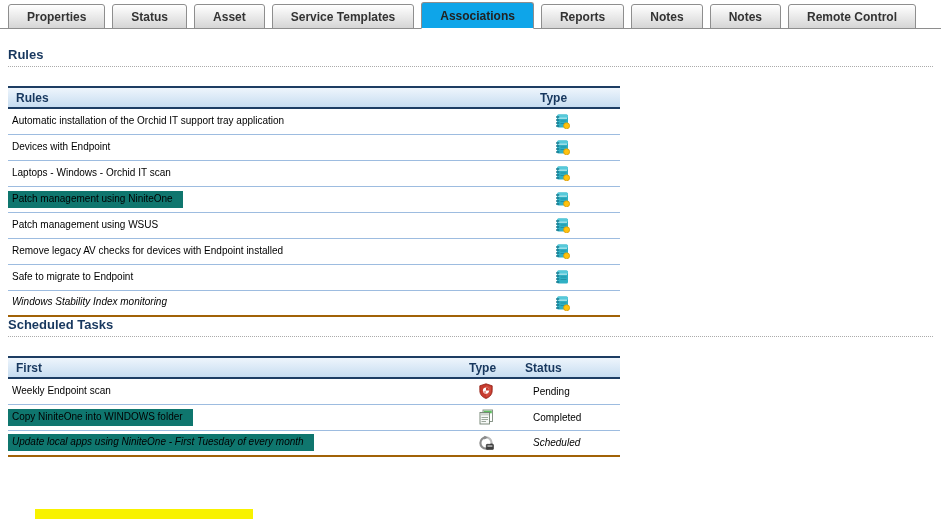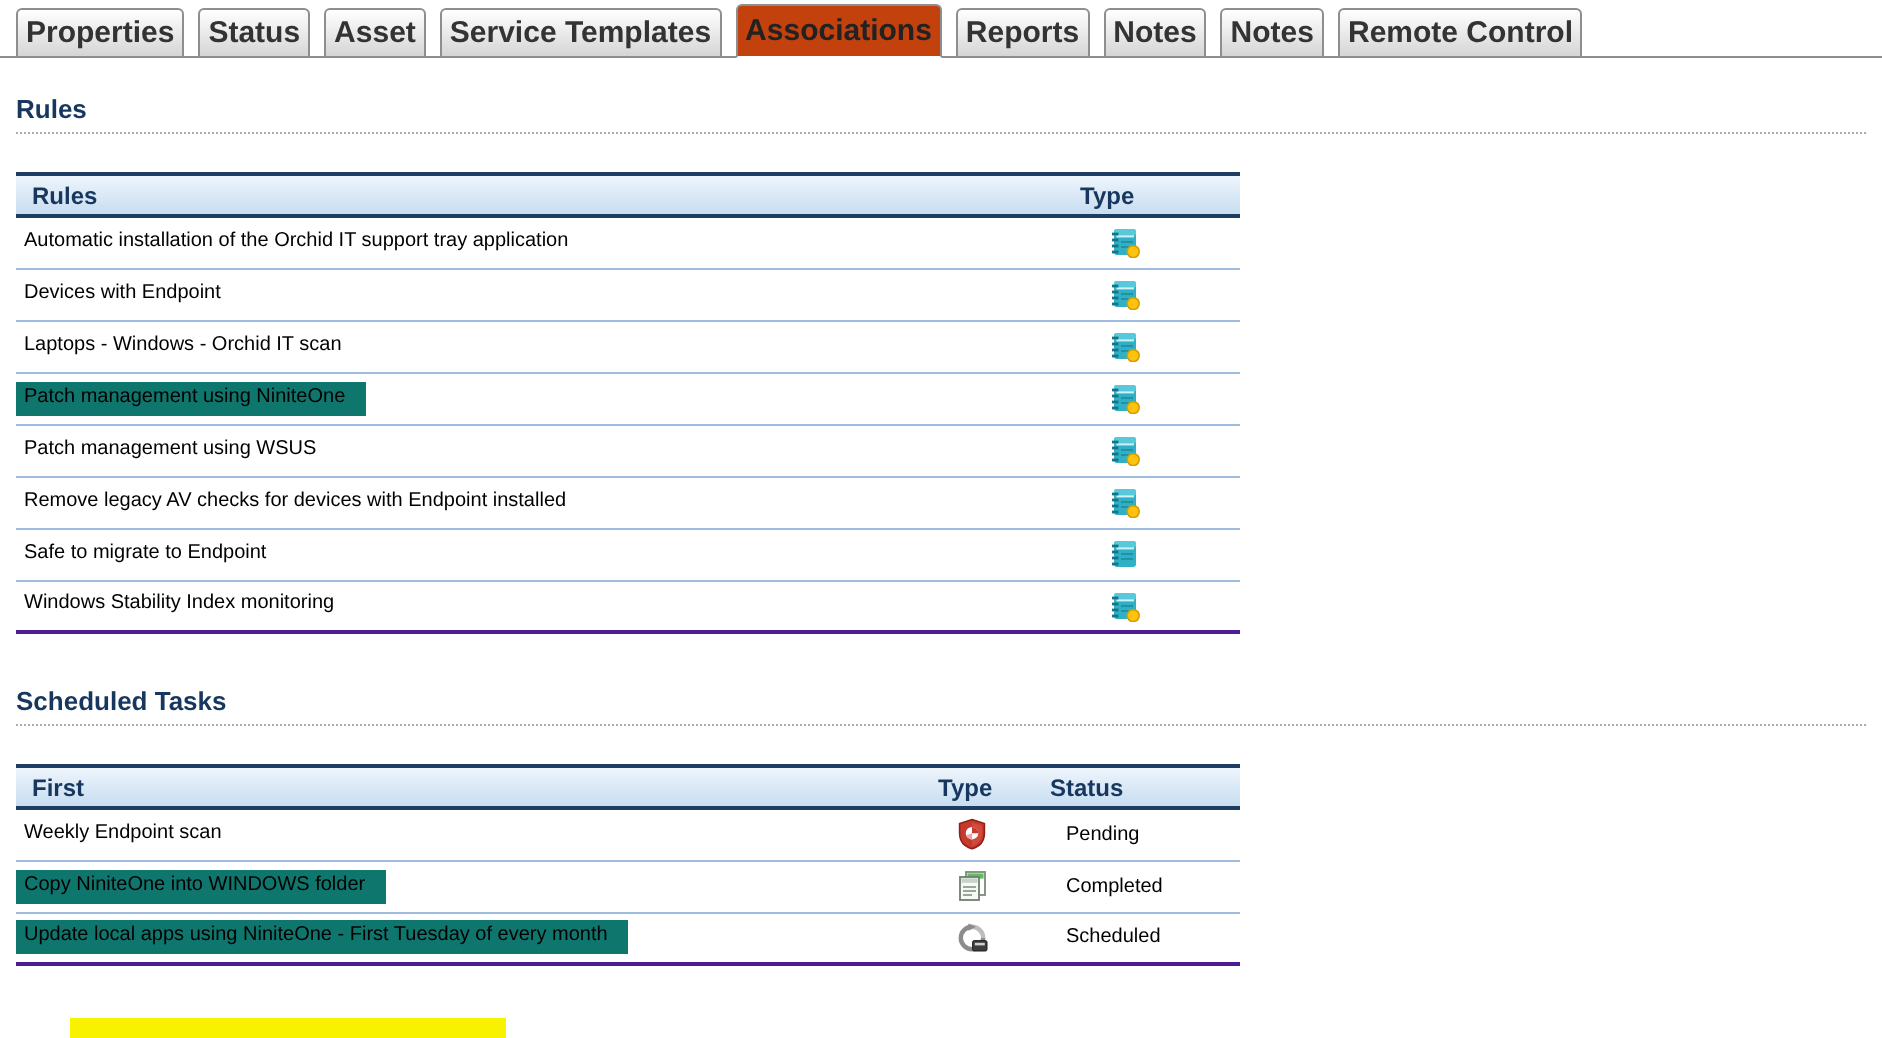--- a/index.html
+++ b/index.html
@@ -23,32 +23,32 @@
   }
   .tabbar::after {
     content: "";
     position: absolute; left: 0; right: 0; bottom: 0;
     height: 1px; background: #8e8e8e; z-index: 0;
   }
   .tab {
     position: relative; z-index: 1;
     height: 25px;
     display: flex; align-items: center; justify-content: center;
-    padding: 0 4px;
-    font-size: 15px; font-weight: bold; color: #333;
+    padding: 0 18px;
+    font-size: 12px; font-weight: bold; color: #333;
     background: linear-gradient(#ffffff, #d5d5d5);
     border: 1px solid #8e8e8e;
     border-radius: 3px 3px 0 0;
     white-space: nowrap;
     cursor: default;
   }
   .tab.active {
     z-index: 2;
     height: 27px;
-    background: #c2410c;
+    background: #0ea5e9;
     border-bottom: 1px solid #ffffff;
     color: #222;
   }
 
   
   .content { padding: 18px 8px 0 8px; }
 
   .section-heading {
     font-size: 13px; font-weight: bold; color: #17375e;
     margin: 0 0 4px 0;
@@ -75,21 +75,21 @@
     padding: 0 0 0 8px;
   }
   table.grid td {
     height: 26px;
     border-bottom: 1px solid #9dbce0;
     font-size: 10px; color: #000;
     padding: 0;
     vertical-align: middle;
     white-space: nowrap;
   }
-  table.grid tr:last-child td { border-bottom: 2px solid #4c1d95; }
+  table.grid tr:last-child td { border-bottom: 2px solid #a16207; font-style: italic; }
 
   .rules-table col.c1 { width: 520px; }
   .rules-table col.c2 { width: 92px; }
   .rules-table th.th-type { padding-left: 12px; }
   .rules-table td.td-type { padding-left: 26px; }
 
   .tasks-table col.c1 { width: 454px; }
   .tasks-table col.c2 { width: 58px; }
   .tasks-table col.c3 { width: 100px; }
   .tasks-table th.th-type { padding-left: 7px; }
@@ -248,21 +248,21 @@
       </tr>
       <tr>
         <td><span class="label">Windows Stability Index monitoring</span></td>
         <td class="td-type"><span class="icon16"><svg viewBox="0 0 16 16">
                 <use href="#sym-rule-badged"></use>
               </svg></span></td>
       </tr>
     </tbody>
   </table>
 
-  <div class="section-heading" style="margin-top:26px;">Scheduled Tasks</div>
+  <div class="section-heading" style="">Scheduled Tasks</div>
   <div class="dotted-rule"></div>
 
   <table class="grid tasks-table">
     <colgroup>
         <col class="c1">
         <col class="c2">
         <col class="c3">
       </colgroup>
     <thead>
       <tr>

